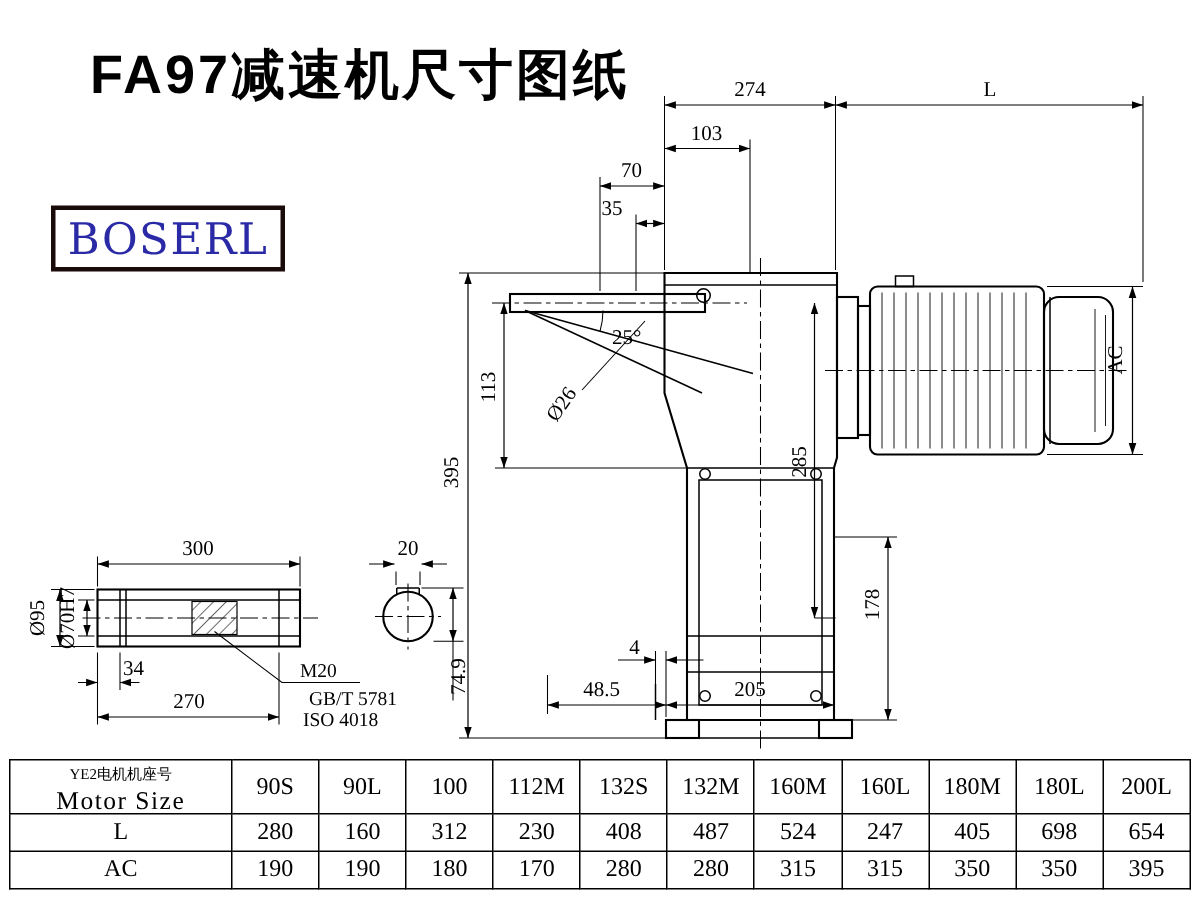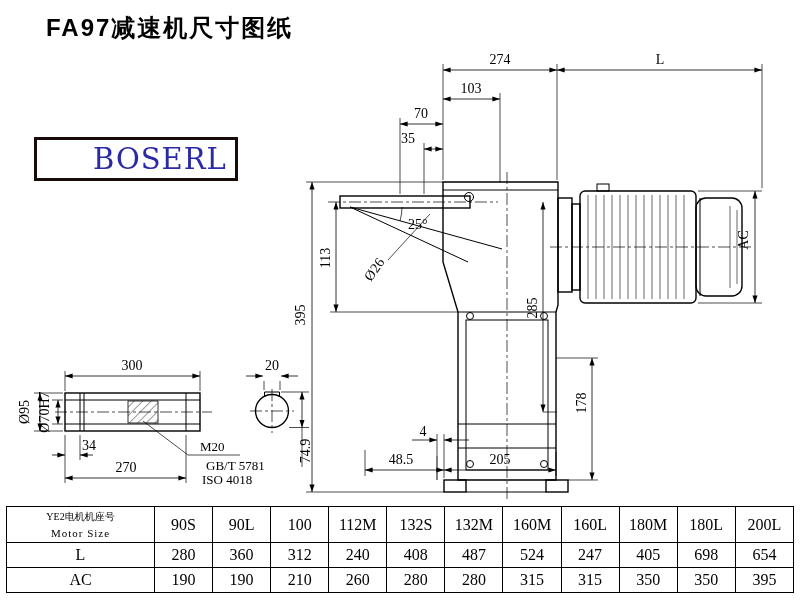--- a/index.html
+++ b/index.html
@@ -1,18 +1,18 @@
 <!DOCTYPE html>
 <html><head>
 <meta charset="utf-8">
 <style>
   html,body{margin:0;padding:0;background:#fff;}
   .page{position:relative;width:800px;height:616px;background:#ffffff;overflow:hidden;
         font-family:"Liberation Sans",sans-serif;}
-  .title{position:absolute;left:44px;top:10px;margin:2px;font-size:24px;font-weight:700;
+  .title{position:absolute;left:44px;top:10px;margin:16px;font-size:36px;font-weight:700;
          letter-spacing:2px;color:#000;font-family:"Liberation Sans","DejaVu Sans",sans-serif;}
   .logo{position:absolute;left:34px;top:137px;width:150px;height:38px;border:3px solid #1a0b0b;
         background:#fff;display:flex;align-items:center;justify-content:center;}
   .logo span{font-family:"DejaVu Serif","Liberation Serif",serif;font-size:29px;color:#2a2aa6;
         letter-spacing:1px;}
   svg.drw{position:absolute;left:0;top:0;}
   svg .ol{fill:none;stroke:#000;stroke-width:1.4;}
   svg .md{fill:none;stroke:#000;stroke-width:1;}
   svg .fin{stroke:#000;stroke-width:0.6;}
   svg .dim{stroke:#000;stroke-width:0.8;fill:none;}
@@ -22,30 +22,30 @@
   svg text.sm{font-family:"Liberation Serif","DejaVu Serif",serif;font-size:13px;fill:#000;}
   table.spec{position:absolute;left:6px;top:506px;width:788px;border-collapse:collapse;
         table-layout:fixed;background:#fff;}
   table.spec th,table.spec td{border:1px solid #000;text-align:center;vertical-align:middle;
         font-family:"Liberation Serif","DejaVu Serif",serif;font-size:16px;font-weight:400;
         color:#000;padding:0;}
   table.spec thead tr{height:36px;}
   table.spec tbody tr{height:25px;}
   th.hfirst{text-align:left;padding-left:8px;}
   th.hfirst .cn{font-size:10px;line-height:17px;}
-  th.hfirst .en{font-size:11px;line-height:17px;letter-spacing:1px;}
+  th.hfirst .en{font-size:17px;line-height:17px;letter-spacing:1px;}
 </style>
 </head>
 <body>
 
 <div class="page">
 
   <h1 class="title">FA97减速机尺寸图纸</h1>
 
-  <div class="logo" style="border-color: rgb(26, 11, 11); padding-left: 48px;">
+  <div class="logo" style="border-color: rgb(26, 11, 11);">
     <span style="color: rgb(42, 42, 166);">BOSERL</span>
   </div>
 
   <svg class="drw" width="800" height="505" viewBox="0 0 800 505">
     <defs>
       <marker id="arr" viewBox="0 0 10 10" refX="9.5" refY="5" markerWidth="10" markerHeight="10" orient="auto-start-reverse">
         <path d="M0,1.8 L9.5,5 L0,8.2 Z" fill="#000"></path>
       </marker>
       <pattern id="hatch" width="6" height="6" patternUnits="userSpaceOnUse" patternTransform="rotate(45)">
         <line x1="0" y1="0" x2="0" y2="6" stroke="#000" stroke-width="0.8"></line>
@@ -250,37 +250,37 @@
           <th>160L</th>
           <th>180M</th>
           <th>180L</th>
           <th>200L</th>
         </tr>
     </thead>
     <tbody>
         <tr>
           <th>L</th>
           <td>280</td>
-          <td>360</td>
+          <td>160</td>
           <td>312</td>
-          <td>240</td>
+          <td>230</td>
           <td>408</td>
           <td>487</td>
           <td>524</td>
           <td>247</td>
           <td>405</td>
           <td>698</td>
           <td>654</td>
         </tr>
         <tr>
           <th>AC</th>
           <td>190</td>
           <td>190</td>
-          <td>210</td>
-          <td>260</td>
+          <td>180</td>
+          <td>170</td>
           <td>280</td>
           <td>280</td>
           <td>315</td>
           <td>315</td>
           <td>350</td>
           <td>350</td>
           <td>395</td>
         </tr>
       </tbody>
   </table>

